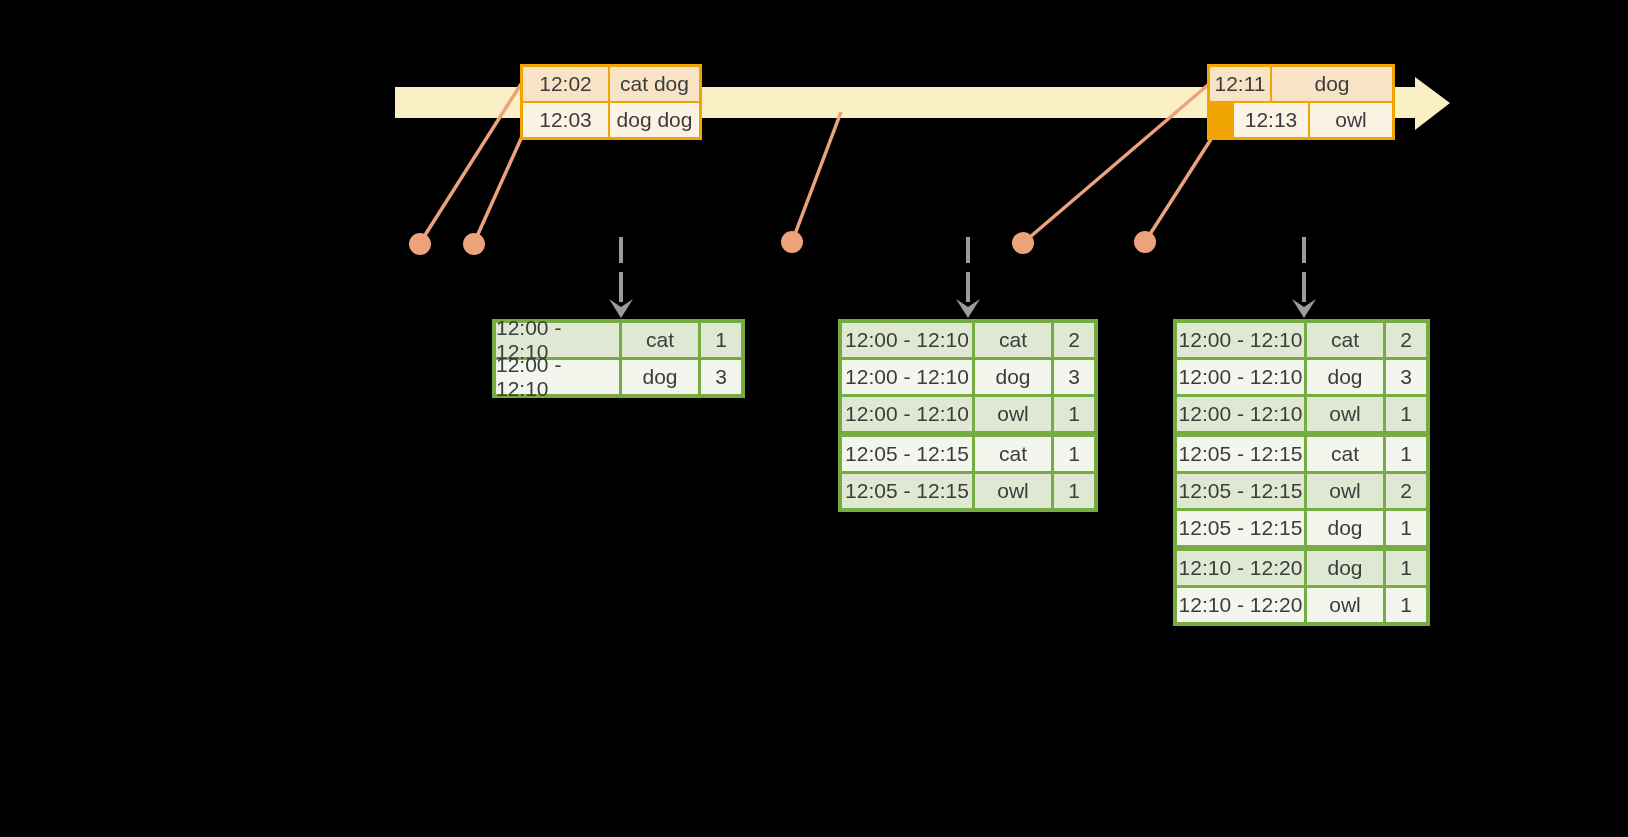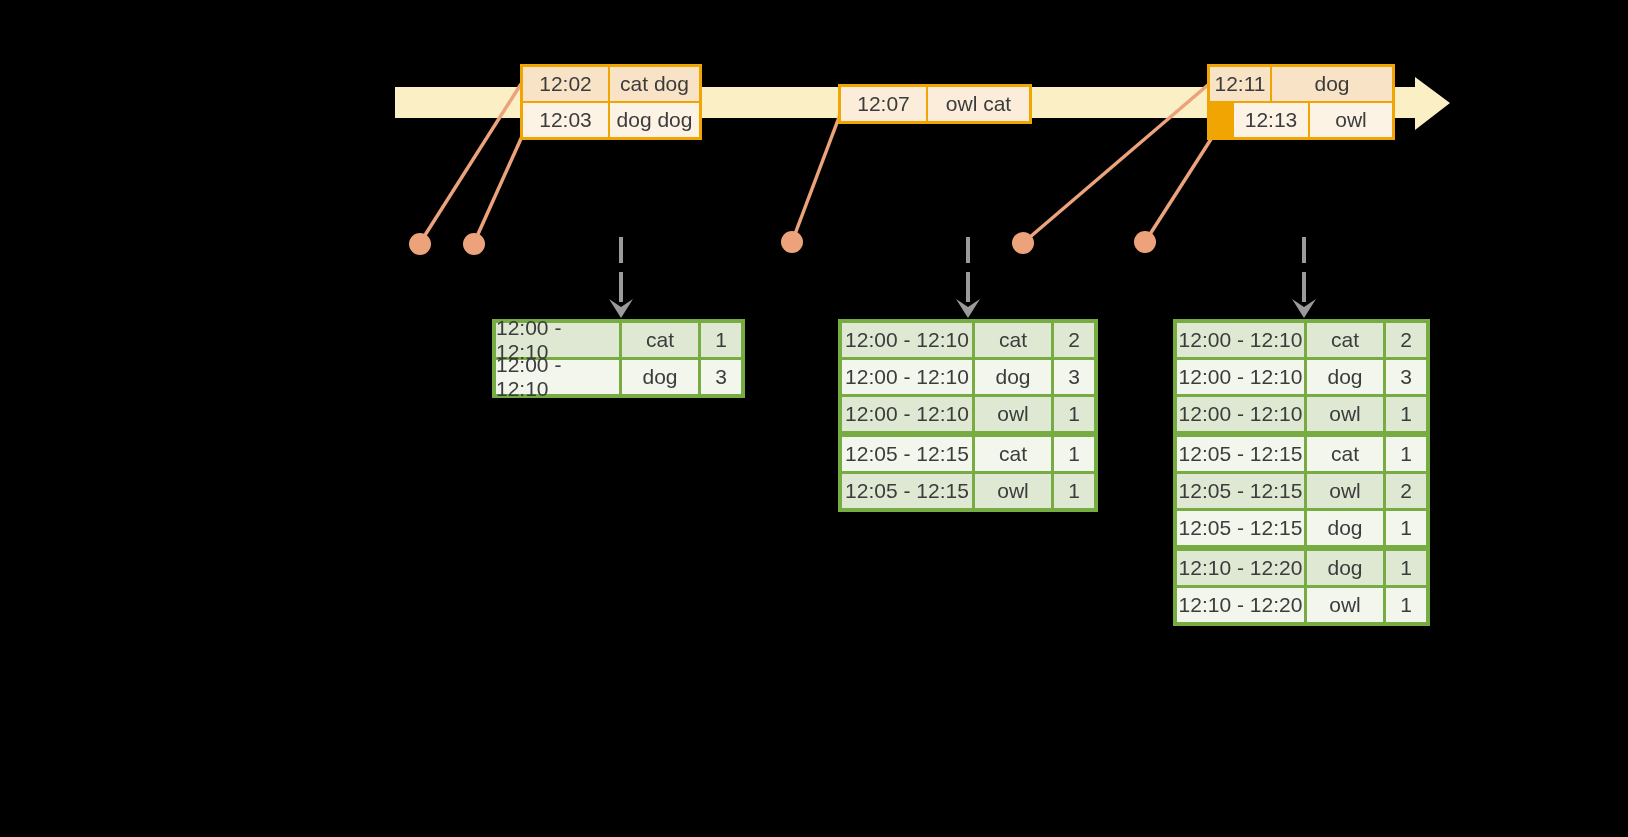--- a/index.html
+++ b/index.html
@@ -102,26 +102,20 @@
     <div class="erow peach">
       <div class="ecell etime">12:02</div>
       <div class="ecell ewords">cat dog</div>
     </div>
     <div class="erow cream">
       <div class="ecell etime">12:03</div>
       <div class="ecell ewords">dog dog</div>
     </div>
   </div>
 
-  <div class="ebox" style="left:838px; top:84px; width:194px;">
-    <div class="erow mid">
-      <div class="ecell etime">12:07</div>
-      <div class="ecell ewords">owl cat</div>
-    </div>
-  </div>
 
   <div class="ebox" style="left:1207px; top:64px; width:188px;">
     <div class="erow peach">
       <div class="ecell etime" style="width:60px;">12:11</div>
       <div class="ecell ewords">dog</div>
     </div>
     <div class="erow cream">
       <div class="ecell etime" style="width:74px;margin-left:24px;">12:13</div>
       <div class="ecell ewords">owl</div>
     </div>

